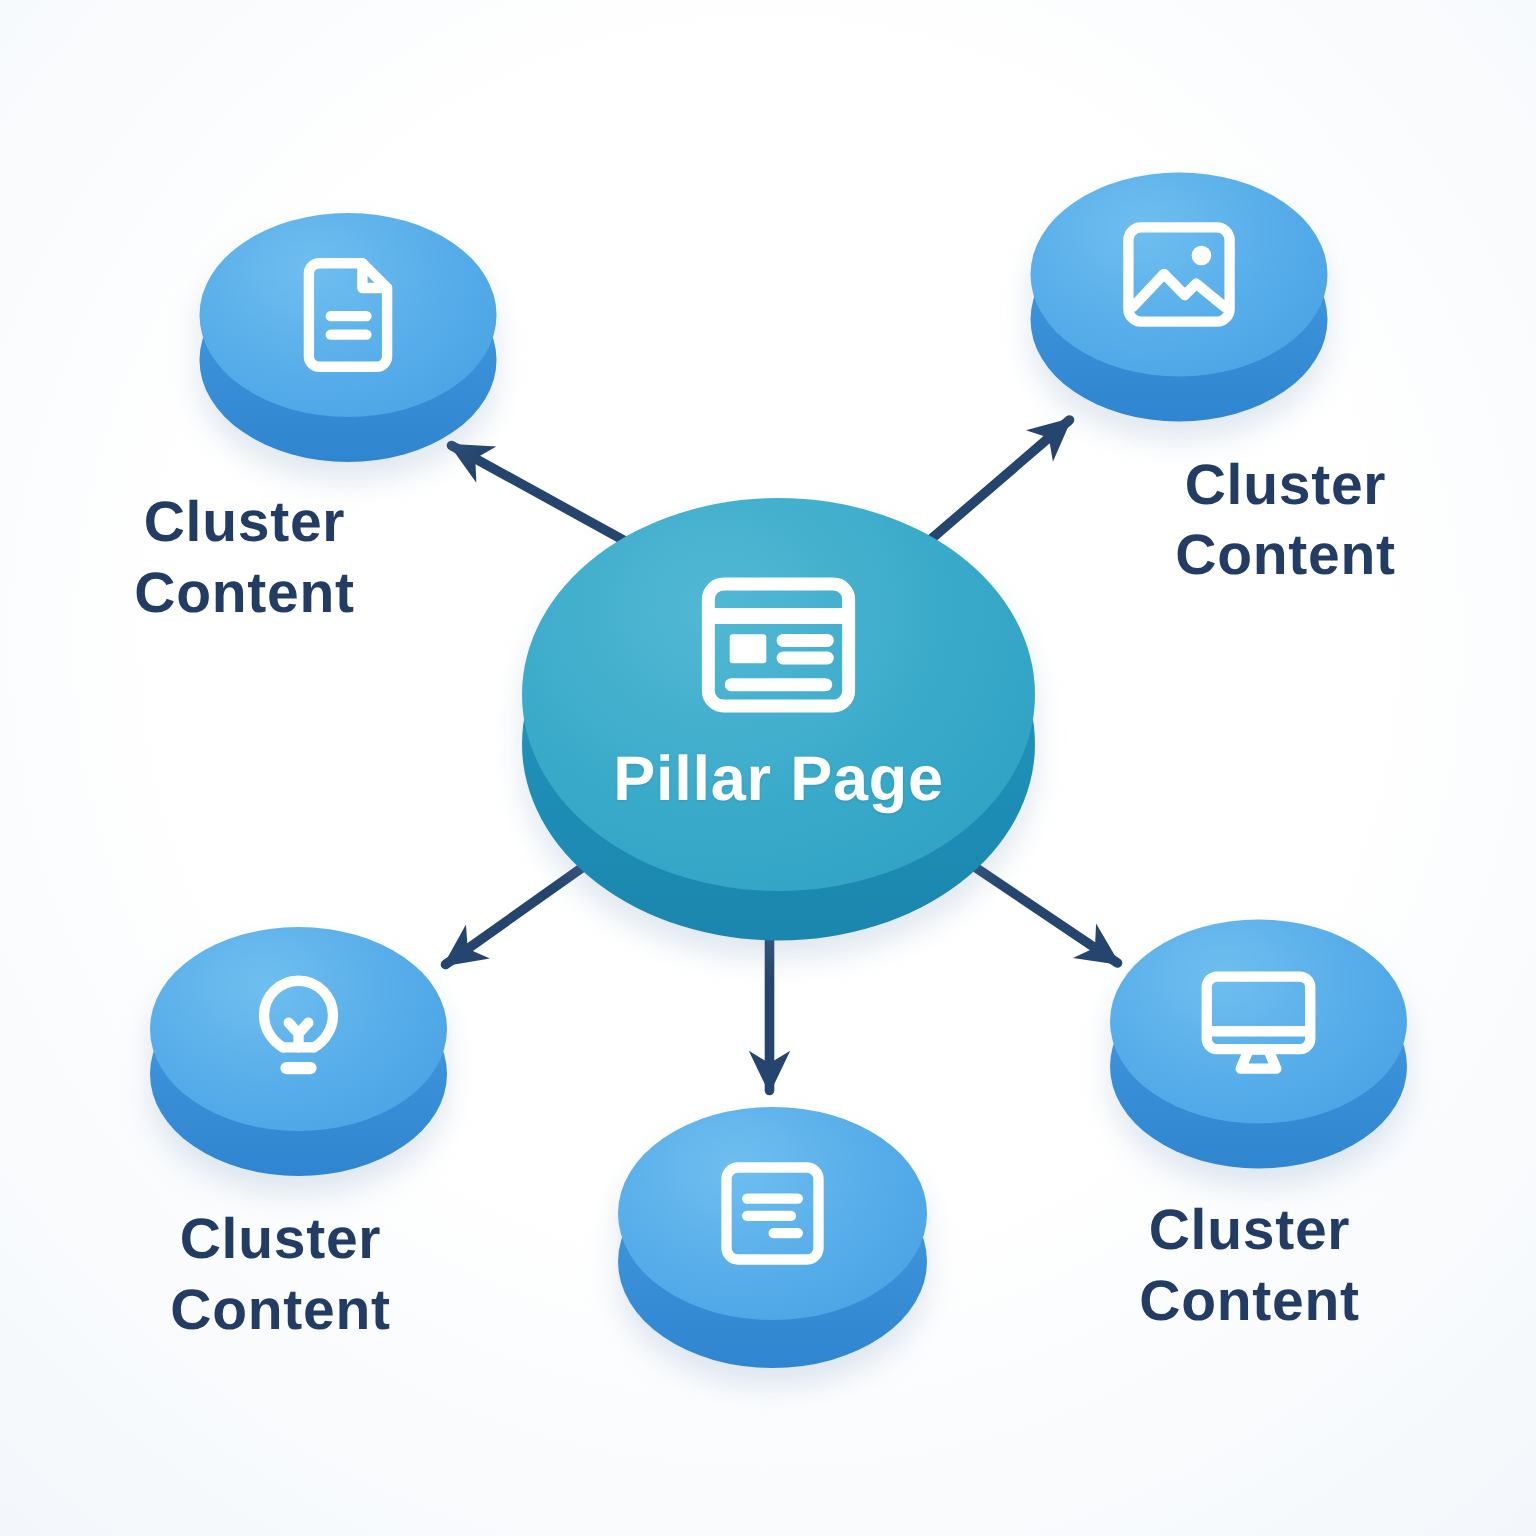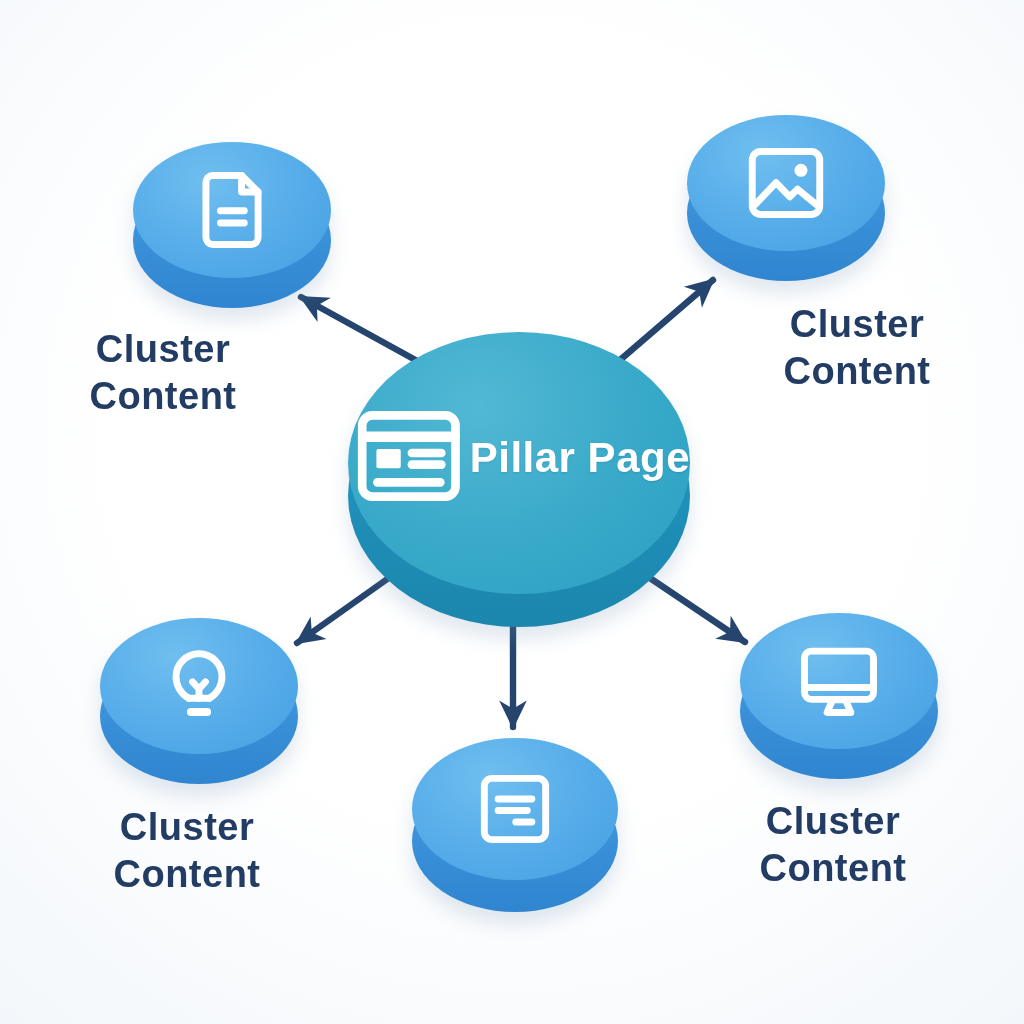--- a/index.html
+++ b/index.html
@@ -48,21 +48,21 @@
   .disc.cluster.bc .face { width: 206px; height: 142px; }
   
   .disc.pillar { width: 342px; height: 295px; }
   .disc.pillar .side {
     top: 33px; width: 342px; height: 262px;
     background: linear-gradient(180deg, var(--pillar_side_light, #2ba2c5) 0%, var(--pillar_side, #1f90b8) 50%, #1b86ae 100%);
   }
   .disc.pillar .face {
     top: 0; width: 342px; height: 262px;
     background: radial-gradient(ellipse at 38% 28%, #52b8d4 0%, var(--pillar_top, #38a9c9) 55%, #2b9ec0 100%);
-    display: flex; flex-direction: row; align-items: center; justify-content: center;
+    display: flex; flex-direction: column; align-items: center; justify-content: center;
     padding-bottom: 14px; box-sizing: border-box; text-align: center;
   }
   .disc.pillar .icon { width: 142px; height: 122px; }
   .pillar-label {
     margin-top: 4px;
     color: #ffffff;
     font-size: 42px;
     font-weight: bold;
     letter-spacing: 0.5px;
     text-shadow: 0 1px 2px rgba(0,60,90,0.15);

